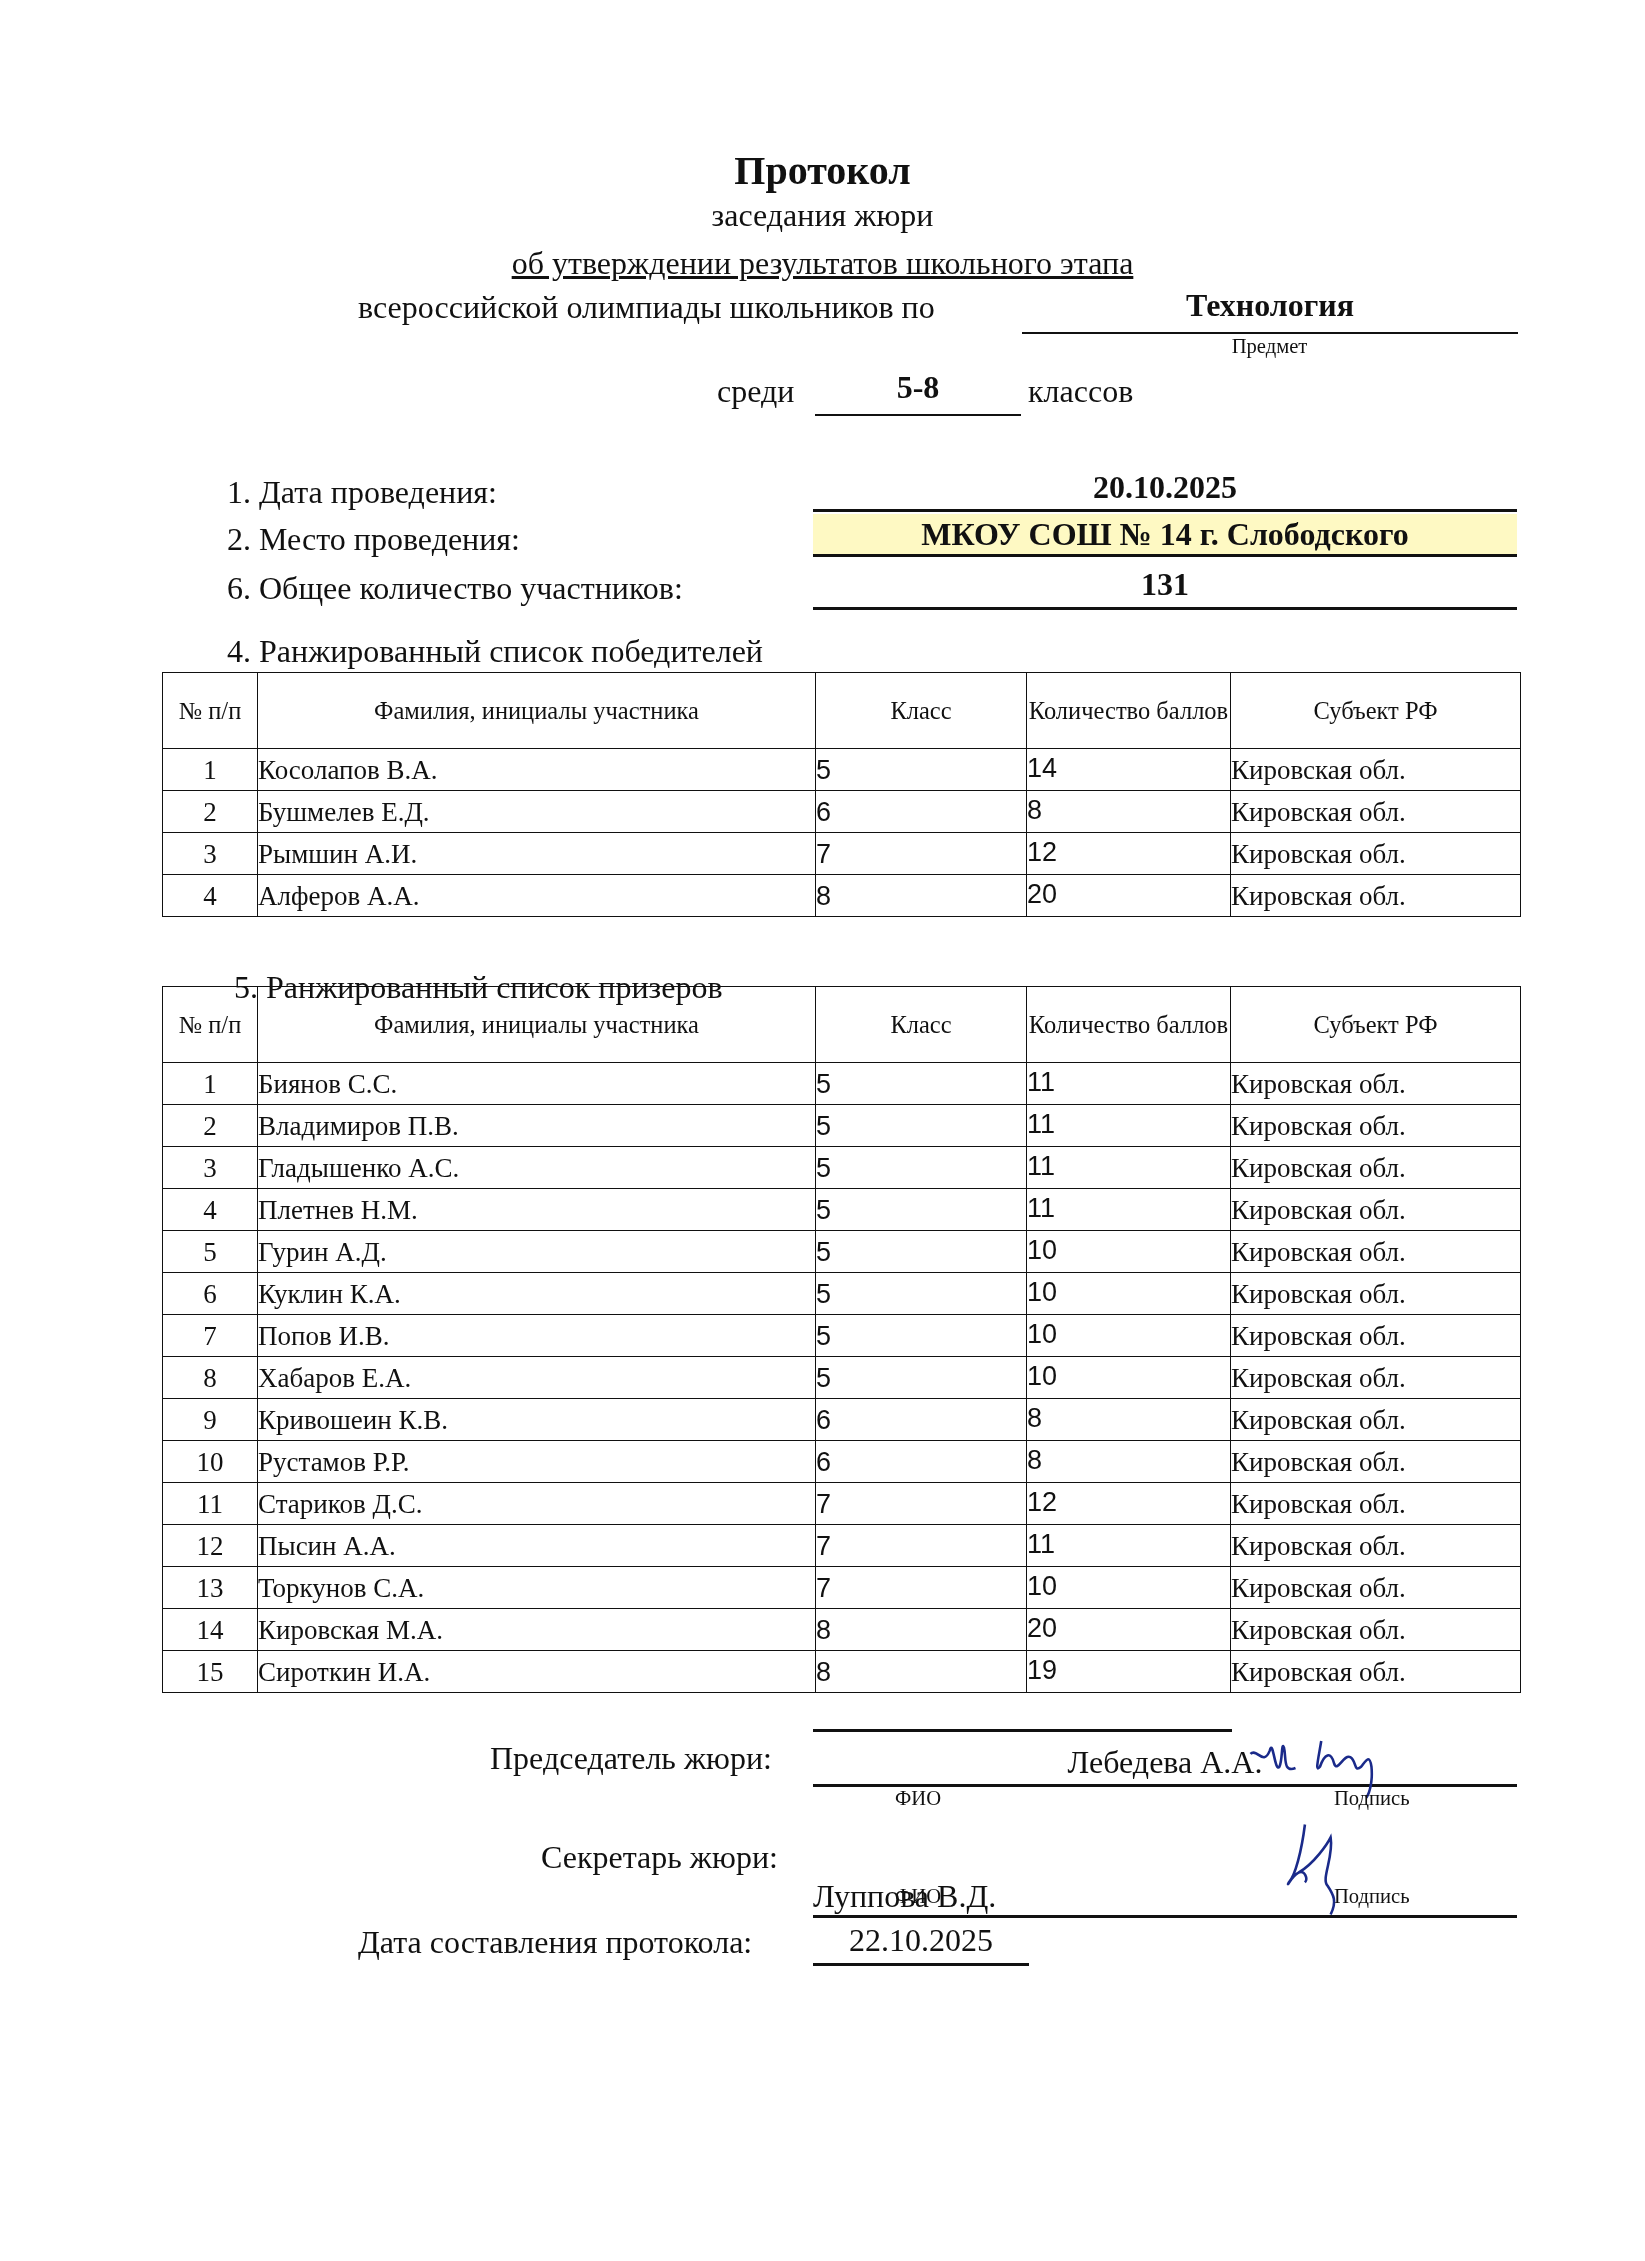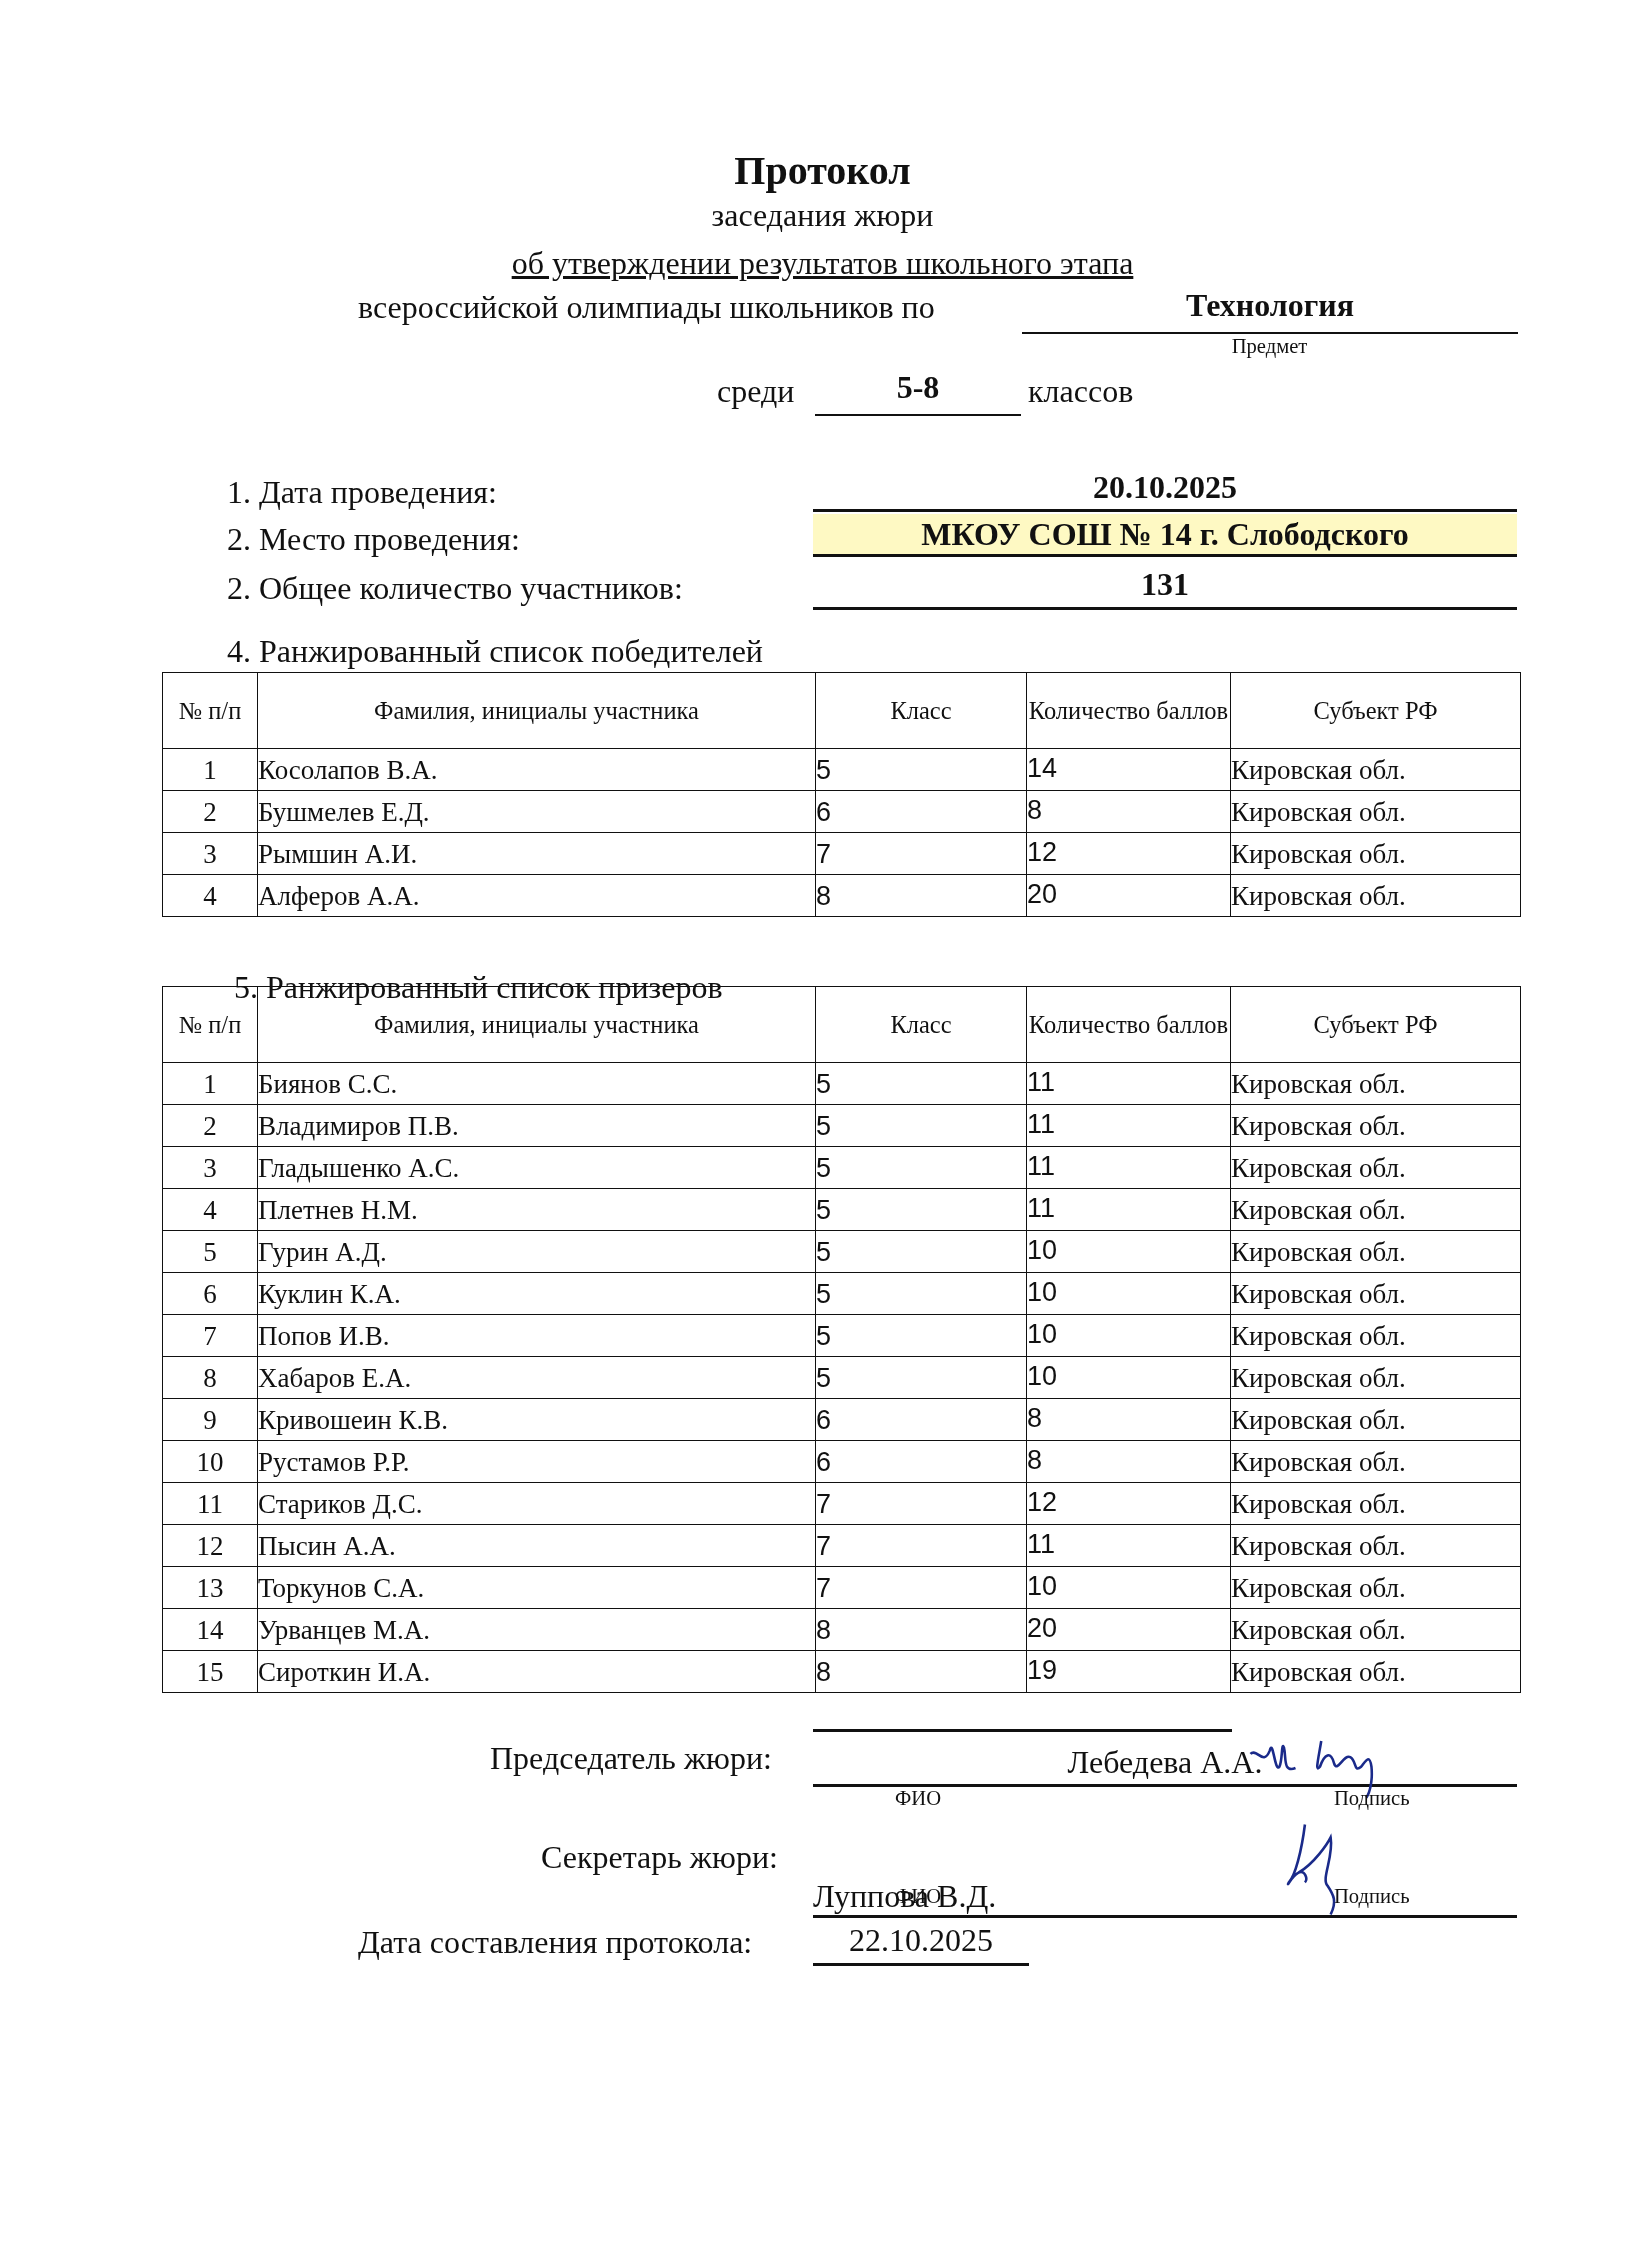--- a/index.html
+++ b/index.html
@@ -42,21 +42,21 @@
 <div class="abs center line bold uline" style="left:1022px;width:496px;top:287px;height:45px;">Технология</div>
 <div class="abs center small" style="left:1192px;width:155px;top:335px;">Предмет</div>
 <div class="abs line" style="left:717px;top:373px;">среди</div>
 <div class="abs center line bold uline" style="left:815px;width:206px;top:369px;height:45px;">5-8</div>
 <div class="abs line" style="left:1028px;top:373px;">классов</div>
 
 <div class="abs line" style="left:227px;top:474px;">1. Дата проведения:</div>
 <div class="abs center line bold" style="left:813px;width:704px;top:469px;height:40px;border-bottom:3.9px solid #111;">20.10.2025</div>
 <div class="abs line" style="left:227px;top:521px;">2. Место проведения:</div>
 <div class="abs center line bold shade" style="left:813px;width:704px;top:514px;height:40px;line-height:40px;border-bottom:3.9px solid #111;">МКОУ СОШ № 14 г. Слободского</div>
-<div class="abs line" style="left:227px;top:570px;">2. Общее количество участников:</div>
+<div class="abs line" style="left:227px;top:570px;">6. Общее количество участников:</div>
 <div class="abs center line bold" style="left:813px;width:704px;top:566px;height:41px;border-bottom:3.2px solid #111;">131</div>
 
 <div class="abs line" style="left:227px;top:633px;">4. Ранжированный список победителей</div>
 <table class="grid" style="left:162px;top:672px;width:1359px;">
   <colgroup>
       <col style="width:95px">
       <col style="width:558px">
       <col style="width:211px">
       <col style="width:204px">
       <col style="width:290px">
@@ -207,21 +207,21 @@
       </tr>
       <tr style="height: 42px;">
         <td class="num">13</td>
         <td class="name">Торкунов С.А.</td>
         <td class="cls">7</td>
         <td class="pts">10</td>
         <td class="subj">Кировская обл.</td>
       </tr>
       <tr style="height: 42px;">
         <td class="num">14</td>
-        <td class="name">Урванцев М.А.</td>
+        <td class="name">Кировская М.А.</td>
         <td class="cls">8</td>
         <td class="pts">20</td>
         <td class="subj">Кировская обл.</td>
       </tr>
       <tr style="height: 42px;">
         <td class="num">15</td>
         <td class="name">Сироткин И.А.</td>
         <td class="cls">8</td>
         <td class="pts">19</td>
         <td class="subj">Кировская обл.</td>

